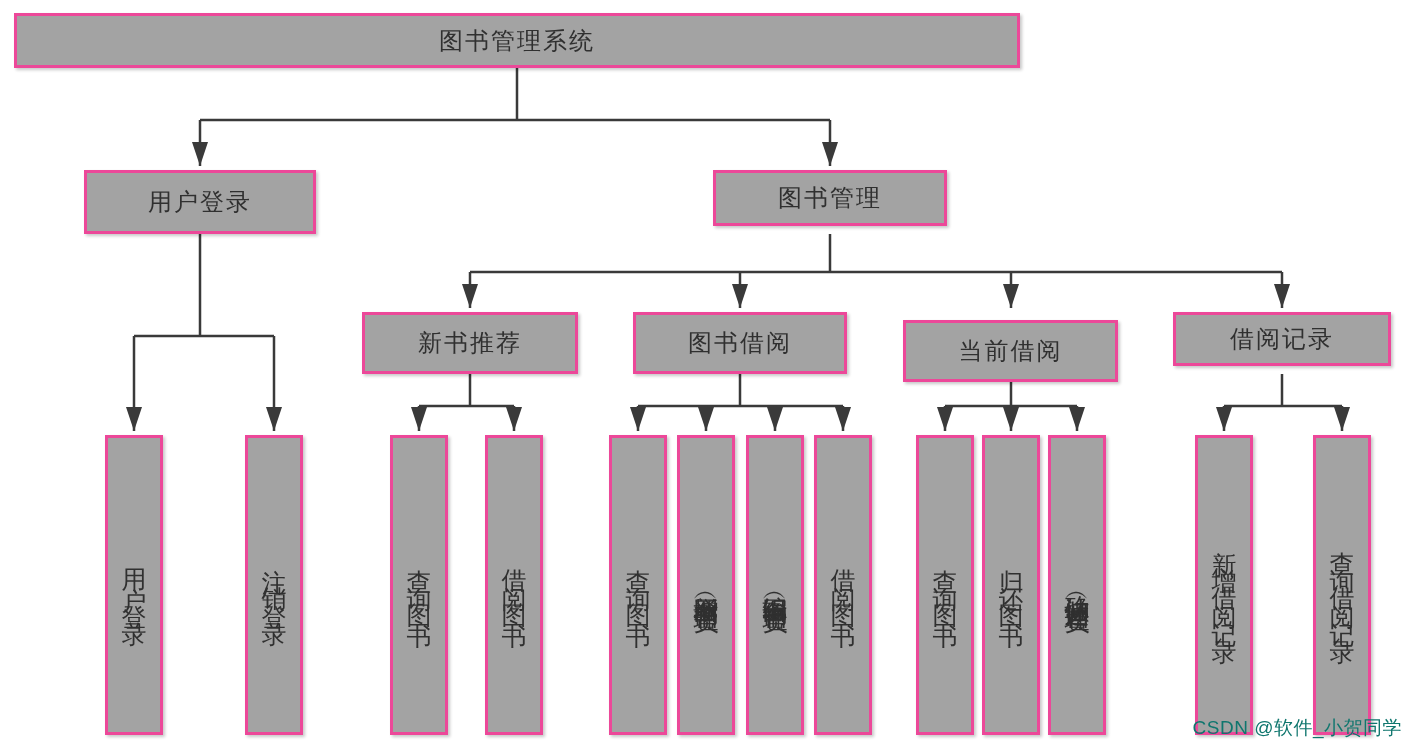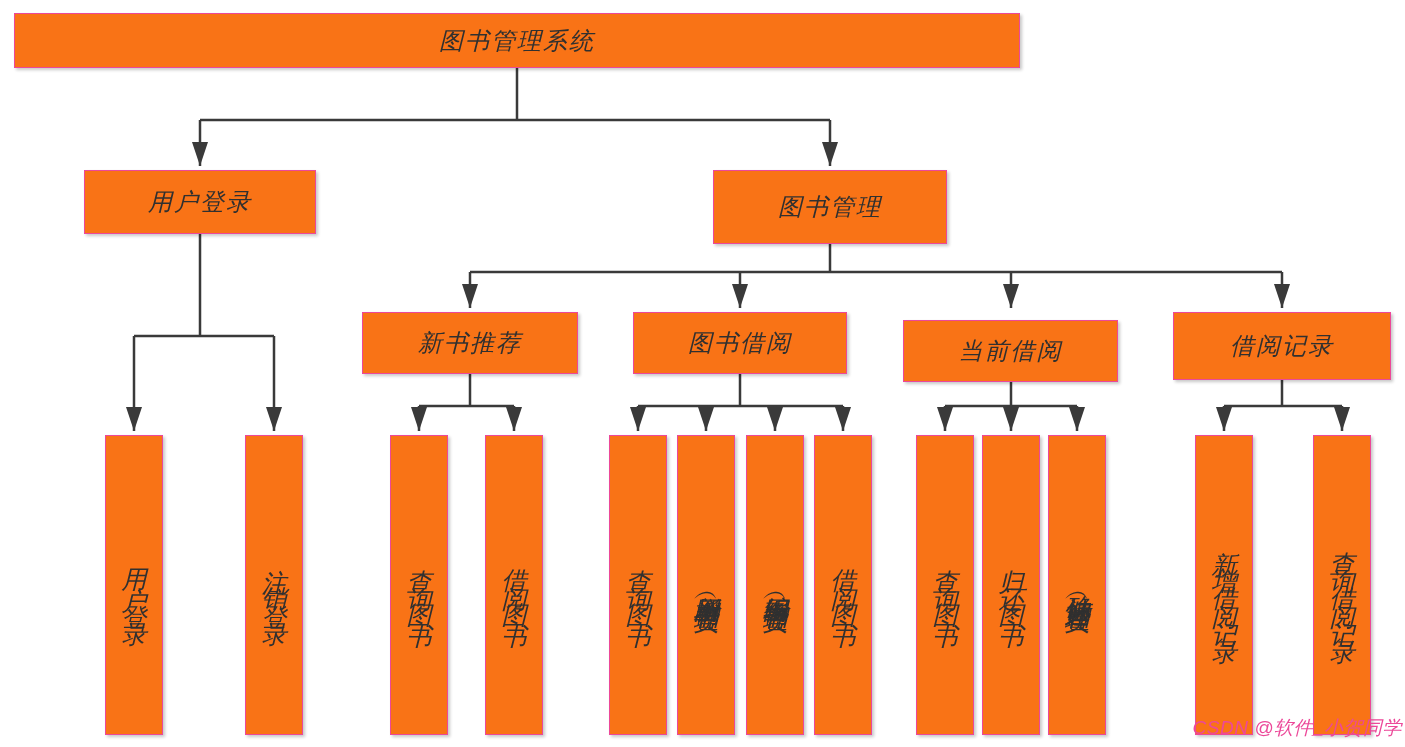--- a/index.html
+++ b/index.html
@@ -3,34 +3,34 @@
 <meta charset="utf-8">
 <style>
   html,body{margin:0;padding:0;}
   body{
     width:1405px;height:747px;position:relative;background:#ffffff;
     font-family:"Liberation Sans","DejaVu Sans",sans-serif;overflow:hidden;
   }
   #canvas{position:absolute;inset:0;width:1405px;height:747px;}
   svg.wires{position:absolute;left:0;top:0;width:1405px;height:747px;z-index:1;}
   .node{
-    position:absolute;z-index:2;background:#f97316;border:1px solid #ec4899;
+    position:absolute;z-index:2;background:#a3a3a3;border:3px solid #ec4899;
     box-sizing:border-box;display:flex;align-items:center;justify-content:center;
-    color:#303030;box-shadow:2px 2px 3px rgba(0,0,0,0.22);font-style:italic;
+    color:#303030;box-shadow:2px 2px 3px rgba(0,0,0,0.22);
   }
   .hnode{font-size:24px;letter-spacing:2px;white-space:nowrap;}
   .leaf{
     top:435px;height:300px;width:58px;
     writing-mode:vertical-lr;text-orientation:mixed;
     font-size:25px;letter-spacing:18px;line-height:1;
   }
   .leaf.long{letter-spacing:2px;}
   .watermark{
     position:absolute;right:3px;bottom:6px;z-index:3;
-    color:#ec4899;font-size:19px;letter-spacing:0.5px;white-space:nowrap;font-style:italic;
+    color:#0f766e;font-size:19px;letter-spacing:0.5px;white-space:nowrap;
   }
 </style>
 </head>
 <body>
 
 <div id="canvas">
 
   <svg class="wires" viewBox="0 0 1405 747" xmlns="http://www.w3.org/2000/svg">
     <defs>
       <marker id="arw" markerUnits="userSpaceOnUse" markerWidth="26" markerHeight="20" refX="24" refY="10" orient="auto">
@@ -65,26 +65,26 @@
       <path d="M1011,406 V431" marker-end="url(#arw)"></path>
       <path d="M1077,406 V431" marker-end="url(#arw)"></path>
       <path d="M1224,406 V431" marker-end="url(#arw)"></path>
       <path d="M1342,406 V431" marker-end="url(#arw)"></path>
     </g>
   </svg>
 
   <div class="node hnode" style="left:14px;top:13px;width:1006px;height:55px;">图书管理系统</div>
 
   <div class="node hnode" style="left:84px;top:170px;width:232px;height:64px;">用户登录</div>
-  <div class="node hnode" style="left:713px;top:170px;width:234px;height:74px;">图书管理</div>
+  <div class="node hnode" style="left:713px;top:170px;width:234px;height:56px;">图书管理</div>
 
   <div class="node hnode" style="left:362px;top:312px;width:216px;height:62px;text-align:center;">新书推荐</div>
   <div class="node hnode" style="left:633px;top:312px;width:214px;height:62px;">图书借阅</div>
   <div class="node hnode" style="left:903px;top:312px;width:215px;height:62px;margin-top:8px;">当前借阅</div>
-  <div class="node hnode" style="left:1173px;top:312px;width:218px;height:68px;">借阅记录</div>
+  <div class="node hnode" style="left:1173px;top:312px;width:218px;height:54px;">借阅记录</div>
 
   <div class="node leaf" style="left:105px;">用户登录</div>
   <div class="node leaf" style="left:245px;">注销登录</div>
 
   <div class="node leaf" style="left:390px;">查询图书</div>
   <div class="node leaf" style="left:485px;">借阅图书</div>
 
   <div class="node leaf" style="left:609px;">查询图书</div>
   <div class="node leaf long" style="left:677px;">新增图书（管理员）</div>
   <div class="node leaf long" style="left:746px;">编辑图书（管理员）</div>

